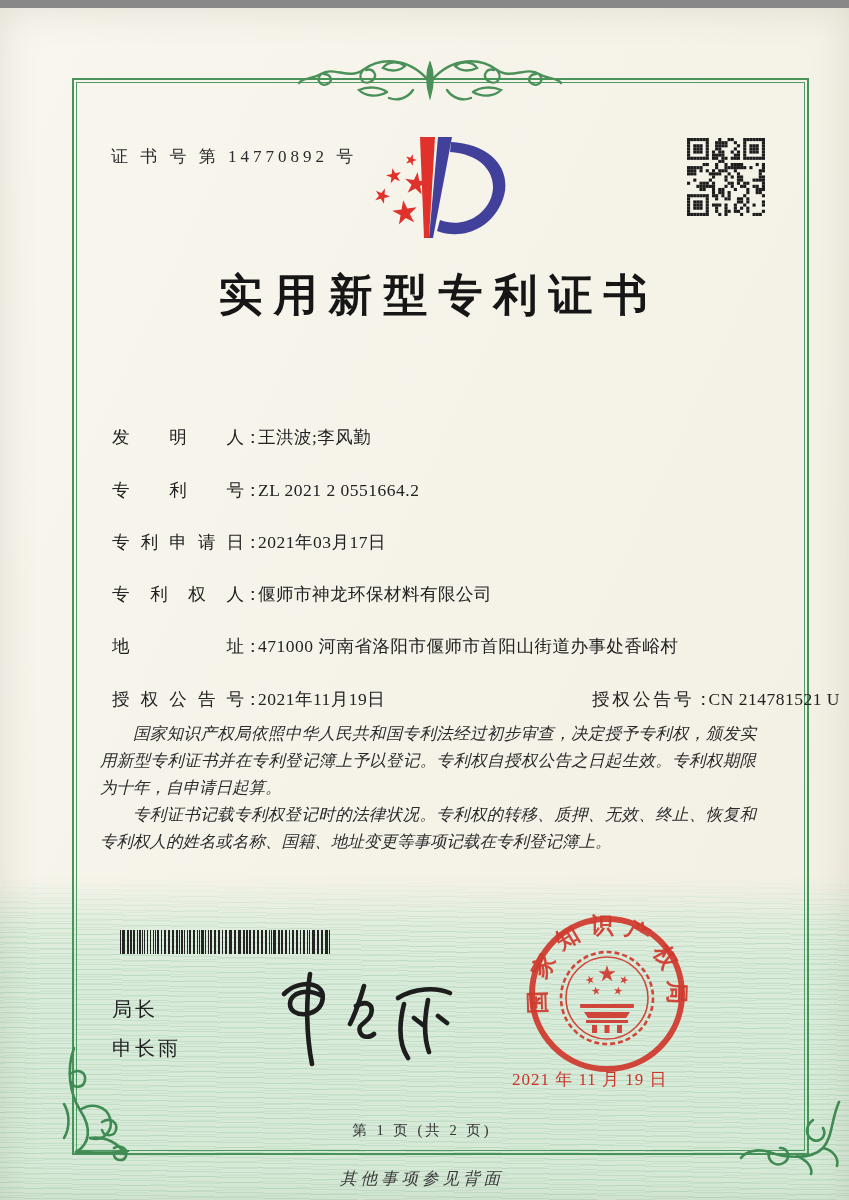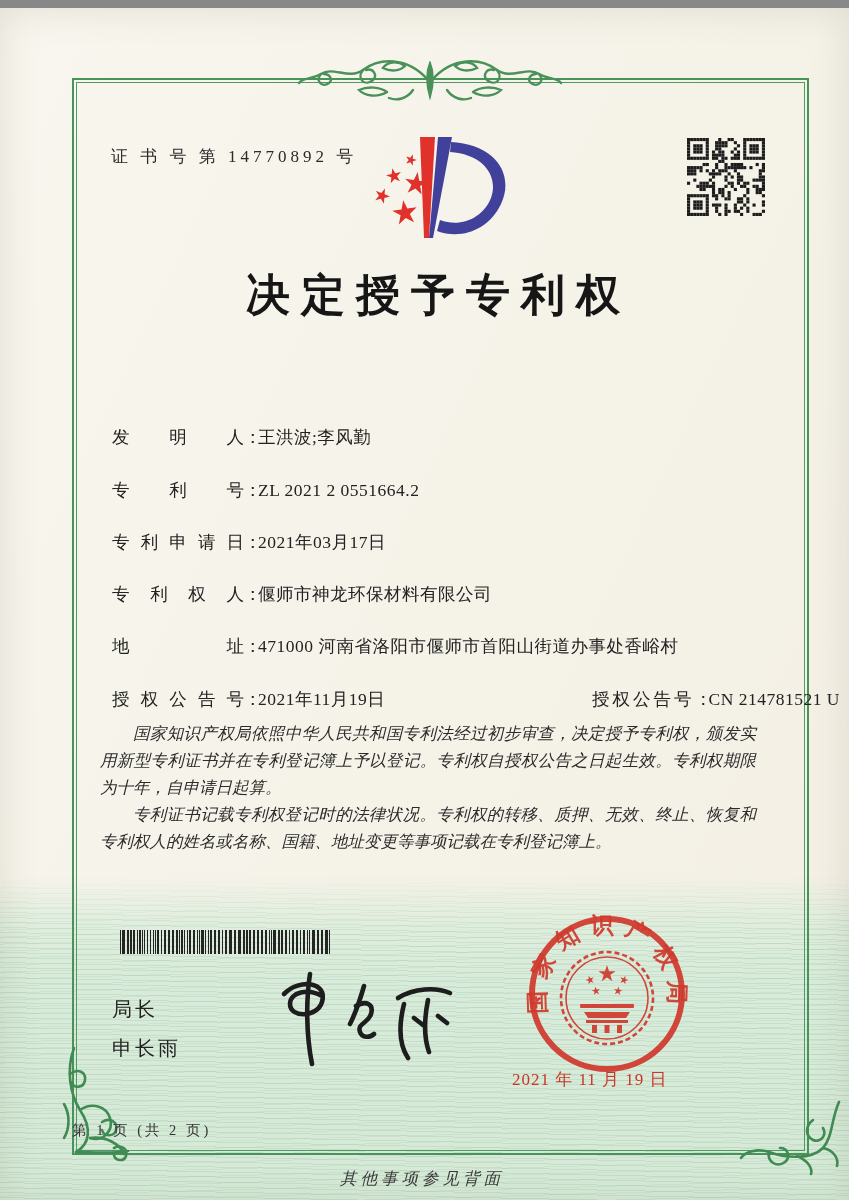--- a/index.html
+++ b/index.html
@@ -39,21 +39,21 @@
   .paras{position:absolute;left:100px;top:712px;width:656px;
     font-size:16.5px;line-height:27px;text-align:justify;color:#2b2b2b;font-style:italic;}
   .paras p{margin:0;text-indent:2em;}
   .barcode{position:absolute;left:120px;top:922px;width:216px;height:24px;}
   .director{position:absolute;left:112px;top:988px;font-size:20px;letter-spacing:3px;color:#222;}
   .director div{margin-bottom:12px;}
   .signature{position:absolute;left:248px;top:952px;width:212px;height:112px;}
   .seal{position:absolute;left:522px;top:906px;width:170px;height:162px;}
   .seal-date{position:absolute;left:512px;top:1060px;width:190px;text-align:left;
     font-size:17px;color:#ca352a;letter-spacing:1px;}
-  .page-num{position:absolute;left:72px;top:1113px;width:700px;
+  .page-num{position:absolute;left:72px;top:1113px;width:700px;text-align:center;
     font-size:14.5px;letter-spacing:3px;color:#333;}
   .footer-note{position:absolute;left:0;top:1160px;width:820px;text-align:center;
     font-size:16.5px;letter-spacing:4px;color:#3a3a3a;font-style:italic;padding-left:12px;}
   svg{display:block;}
 </style>
 </head>
 <body>
 
 <svg width="0" height="0" style="position:absolute" aria-hidden="true">
   <defs>
@@ -401,21 +401,21 @@
         <rect x="18" y="72" width="3" height="3" fill="#1c1c1c"></rect>
         <rect x="30" y="72" width="3" height="3" fill="#1c1c1c"></rect>
         <rect x="36" y="72" width="3" height="3" fill="#1c1c1c"></rect>
         <rect x="51" y="72" width="3" height="3" fill="#1c1c1c"></rect>
         <rect x="63" y="72" width="3" height="3" fill="#1c1c1c"></rect>
         <rect x="66" y="72" width="3" height="3" fill="#1c1c1c"></rect>
         <rect x="69" y="72" width="3" height="3" fill="#1c1c1c"></rect>
       </svg>
     </div>
 
-  <div class="title">决定授予专利权</div>
+  <div class="title">实用新型专利证书</div>
 
   <div class="field" style="top:417px">
     <span class="lbl">发明人</span><span class="colon">：</span><span class="val">王洪波;李风勤</span>
   </div>
   <div class="field" style="top:470px">
     <span class="lbl">专利号</span><span class="colon">：</span><span class="val">ZL 2021 2 0551664.2</span>
   </div>
   <div class="field" style="top:522px">
     <span class="lbl">专利申请日</span><span class="colon">：</span><span class="val">2021年03月17日</span>
   </div>

